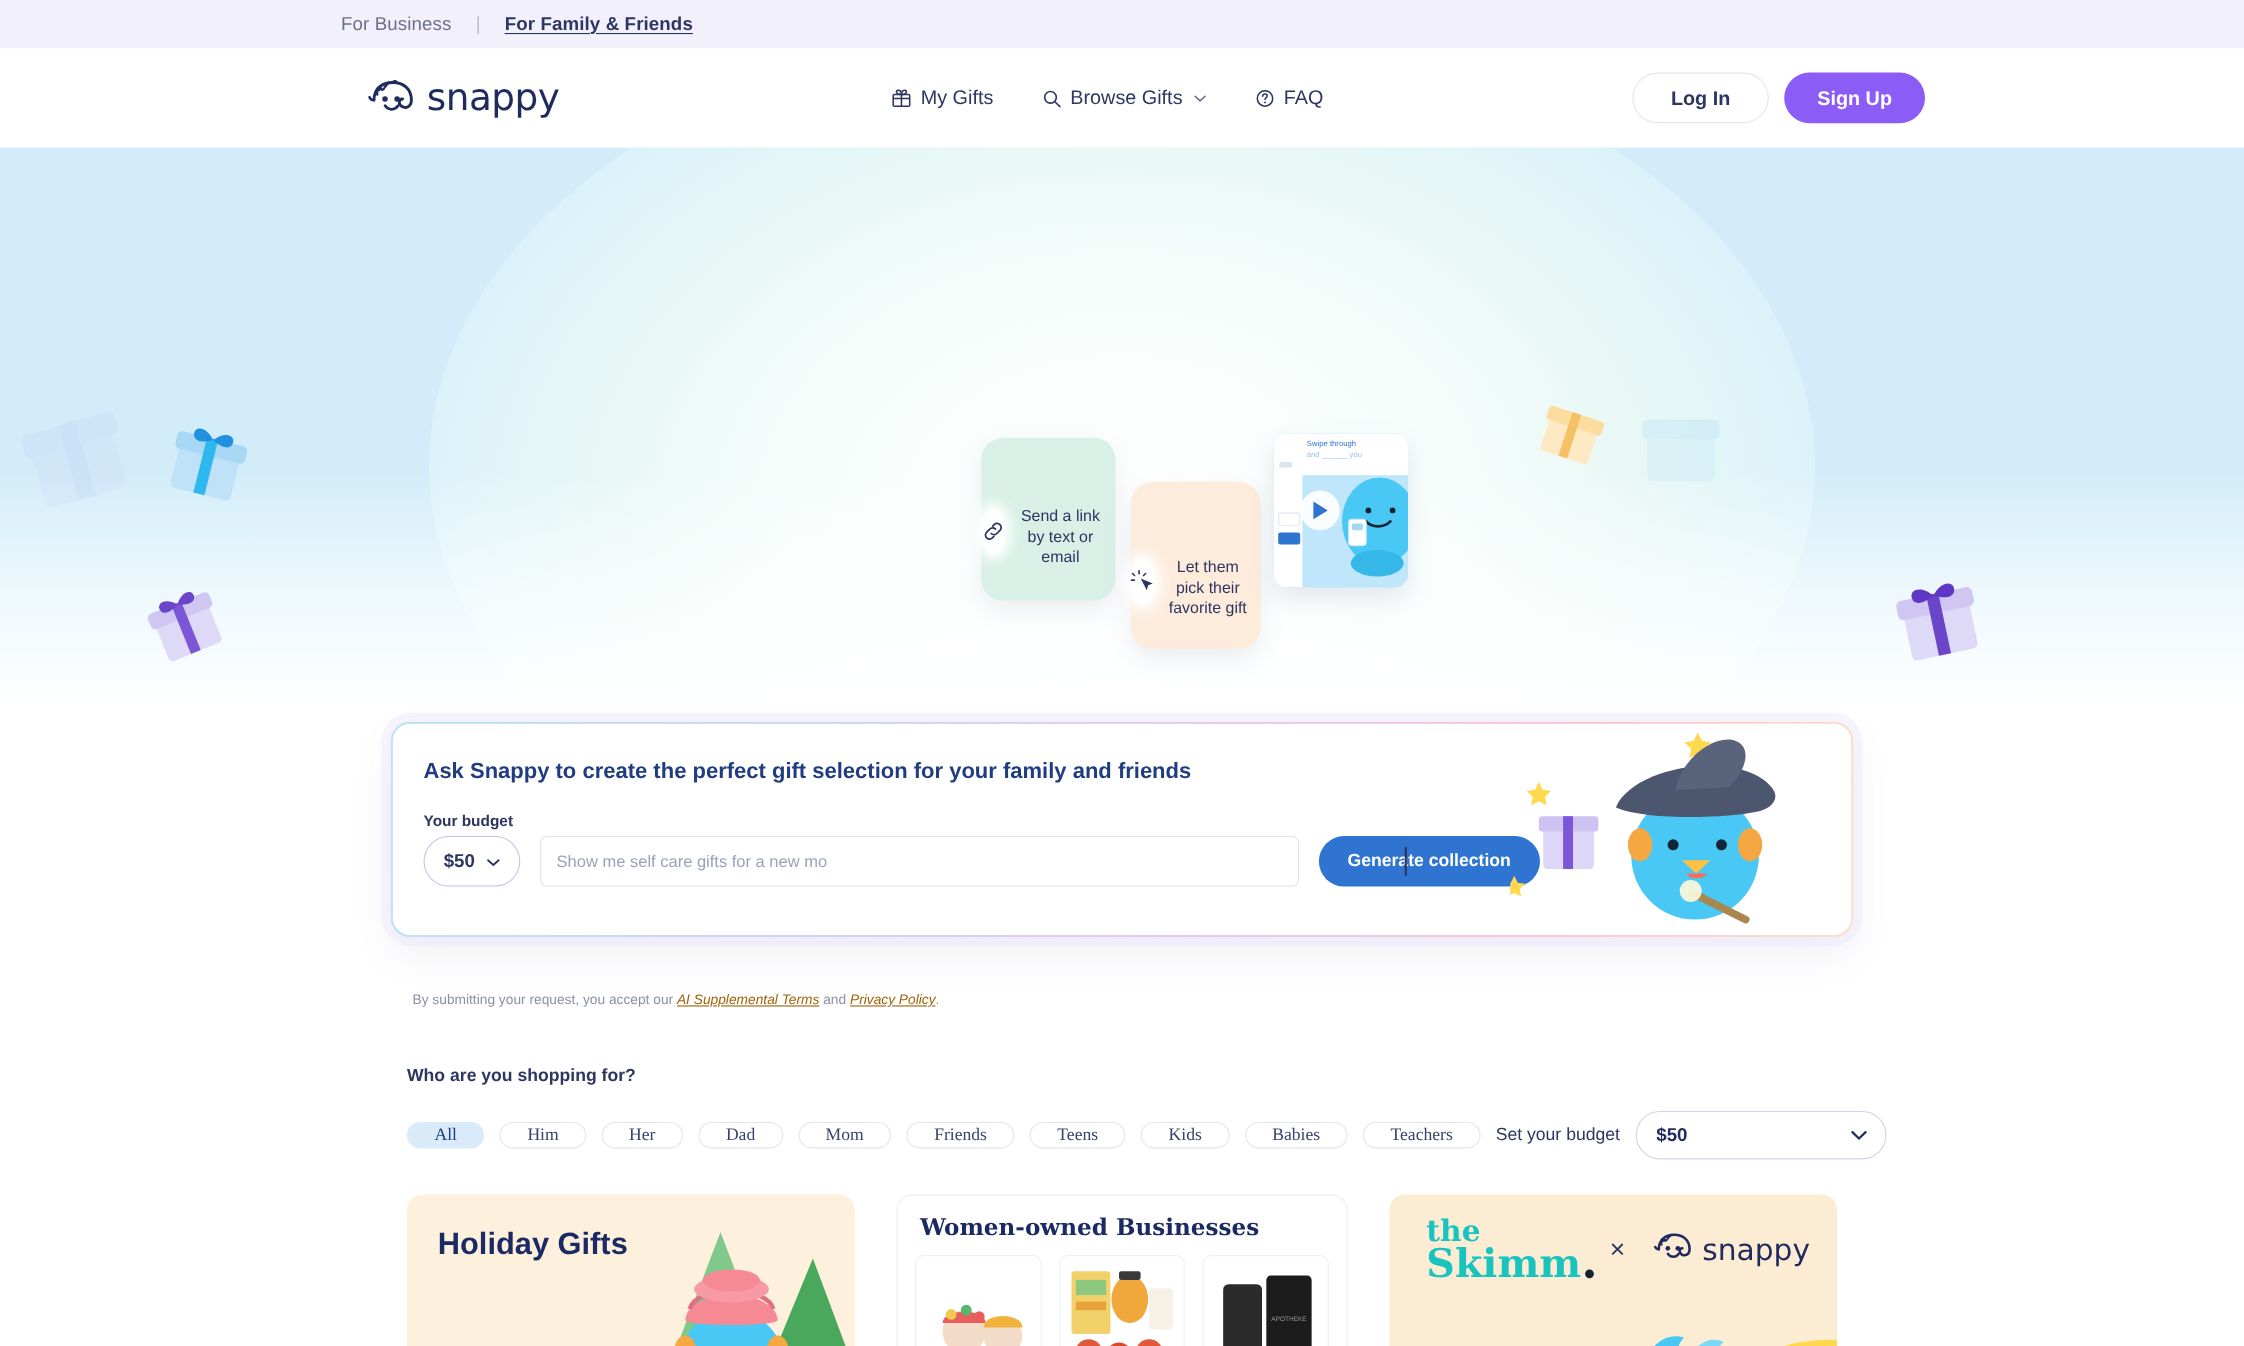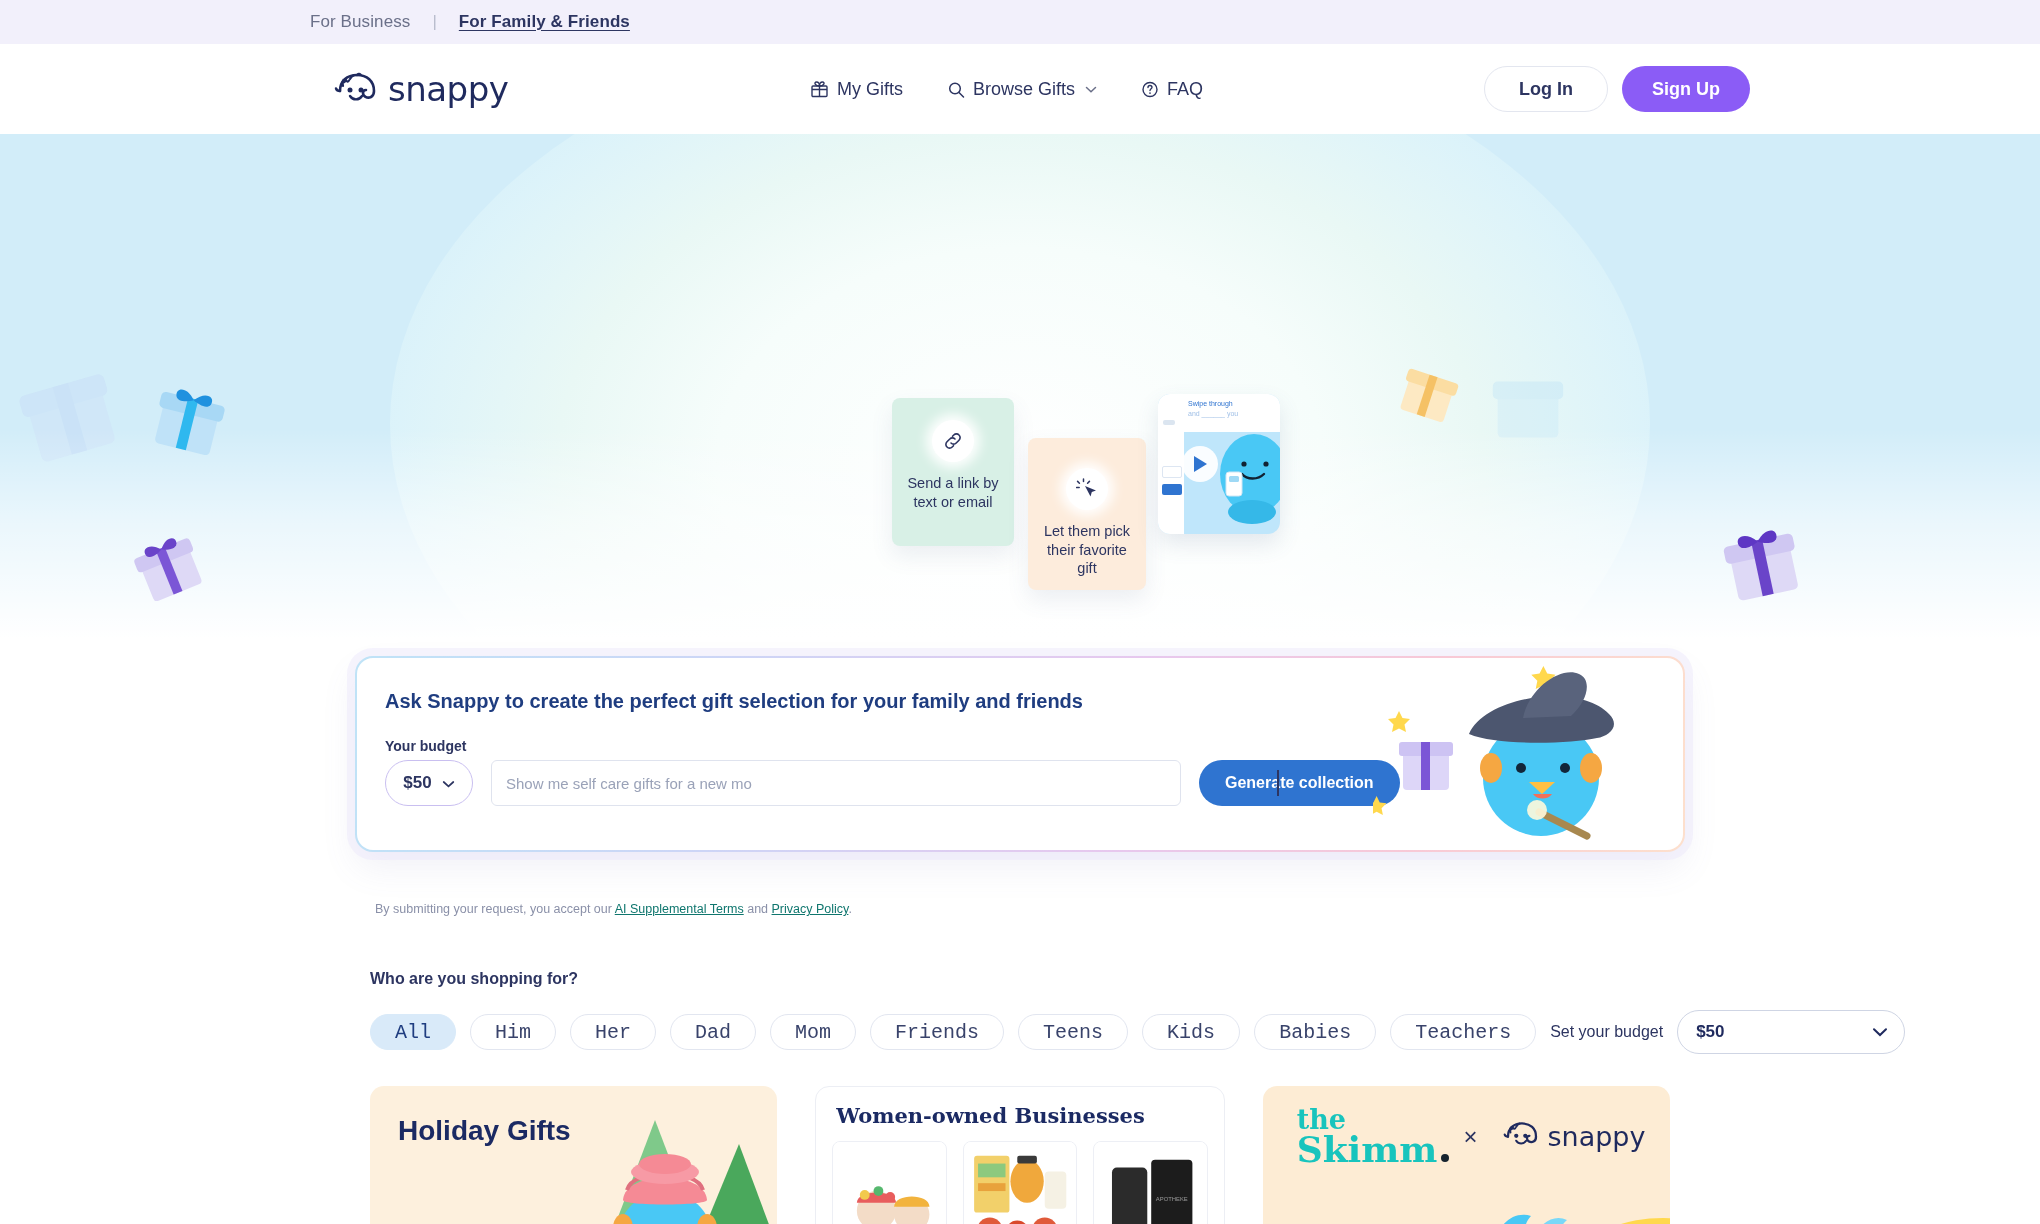--- a/index.html
+++ b/index.html
@@ -183,23 +183,23 @@
     position: absolute;
     left: 50%;
     transform: translateX(-50%);
     top: 388px;
     width: 560px;
     height: 230px;
     z-index: 6;
   }
   .step-card {
     position: absolute;
-    border-radius: 8px;
+    border-radius: 20px;
     display: flex;
-    flex-direction: column;
+    flex-direction: row;
     align-items: center;
     box-shadow: 0 10px 22px rgba(80,100,140,0.10);
   }
   .step-icon {
     width: 42px; height: 42px;
     border-radius: 50%;
     background: #ffffff;
     display: flex; align-items: center; justify-content: center;
     box-shadow: 0 0 12px 6px rgba(255,255,255,0.95);
   }
@@ -323,43 +323,43 @@
     background: #2f74d0; color: #fff;
     font-size: 16px; font-weight: bold; cursor: pointer;
     font-family: "Liberation Sans", sans-serif;
   }
   .wizard { position: absolute; right: 10px; top: 2px; }
 
   .ai-terms {
     position: absolute; left: 20px; top: 246px;
     font-size: 12.5px; color: #8a90a8;
   }
-  .ai-terms a { color: #0f766e; text-decoration: underline; }
+  .ai-terms a { color: #a16207; text-decoration: underline; font-style: italic; }
 
   
   .shop {
     position: absolute;
     left: 370px; right: 370px;
     top: 970px;
     z-index: 12;
   }
   .shop-q { font-size: 16px; font-weight: bold; color: #2d3561; }
   .chips-row {
     margin-top: 22px;
     display: flex; align-items: center; gap: 14px;
   }
   .chip {
-    height: 36px; padding: 0 24px;
+    height: 24px; padding: 0 24px;
     border-radius: 999px;
     border: 1.5px solid #e2e6f0;
     background: #fff;
-    font-size: 20px; color: #39436b;
+    font-size: 16px; color: #39436b;
     display: flex; align-items: center; cursor: pointer;
     white-space: nowrap;
-    font-family: Liberation Mono, monospace;
+    font-family: Liberation Serif, serif;
   }
   .chip.active { background: #d9eaf9; border-color: #d9eaf9; color: #1f3d80; }
 
   .budget-select-wrap {
     margin-left: auto;
     display: flex; align-items: center; gap: 14px;
   }
   .budget-select-label { font-size: 16px; color: #2d3561; white-space: nowrap; }
   .budget-select {
     width: 228px; height: 44px;

